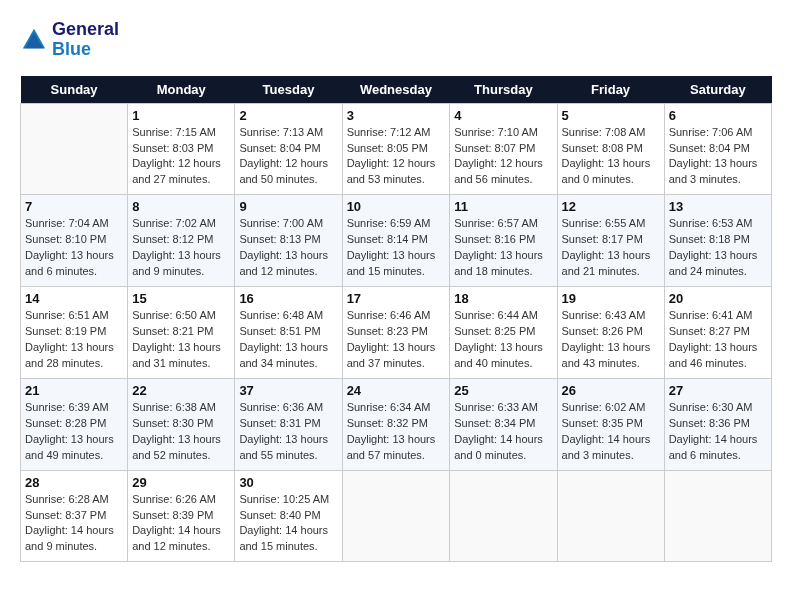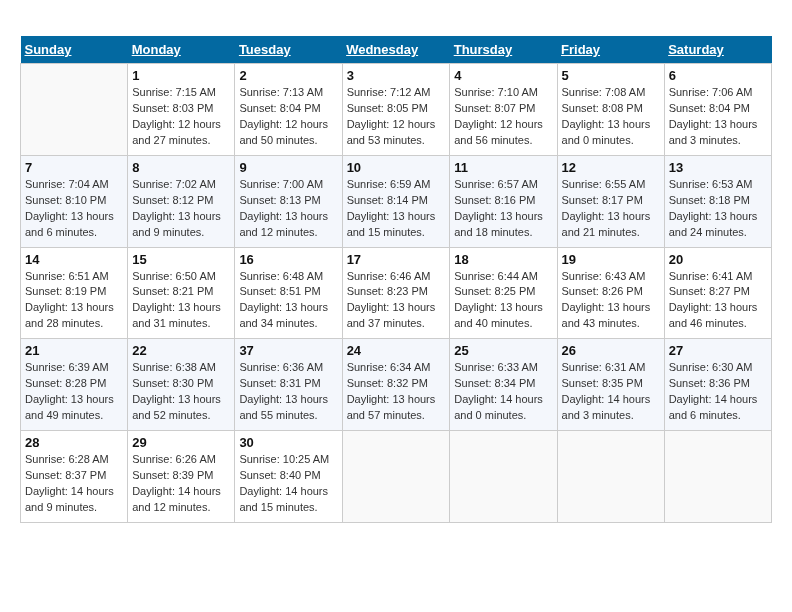--- a/index.html
+++ b/index.html
@@ -44,27 +44,26 @@
       font-size: 18px;
       color: #333;
       font-weight: normal;
     }
     table {
       width: 100%;
       border-collapse: collapse;
       font-size: 11px;
     }
     thead tr th {
-      background-color: #0369a1;
+      background-color: #0f172a;
       color: #fff;
       padding: 6px 4px;
-      text-align: left;
+      text-align: center;
       font-size: 13px;
       font-weight: bold;
-      text-decoration: underline;
     }
     tbody tr td {
       border: 1px solid #ccc;
       vertical-align: top;
       padding: 4px 4px 6px 4px;
       width: 108px;
       min-height: 80px;
       height: 90px;
     }
     tbody tr td.empty {
@@ -83,20 +82,30 @@
       line-height: 1.45;
     }
     tbody tr:nth-child(odd) td { background-color: #fff; }
     tbody tr:nth-child(even) td { background-color: #f4f7fc; }
     tbody tr td.empty { background-color: #f9f9f9 !important; }
   </style>
 </head>
 <body>
 
 <div class="header">
+  <div class="logo">
+    <svg class="logo-icon" viewBox="0 0 40 40">
+      <polygon points="20,4 36,32 4,32" fill="#1a7bbf"></polygon>
+      <polygon points="20,10 33,32 7,32" fill="#1a1a6e" opacity="0.3"></polygon>
+    </svg>
+    <div class="logo-text">
+      <span>General</span>
+      <span>Blue</span>
+    </div>
+  </div>
 </div>
 
 <table>
   <thead>
     <tr>
     <th>Sunday</th>
         <th>Monday</th>
         <th>Tuesday</th>
         <th>Wednesday</th>
         <th>Thursday</th>
@@ -208,21 +217,21 @@
         <td>
           <span class="day-number">24</span>
           <div class="day-detail"><span>Sunrise: 6:34 AM</span><br><span>Sunset: 8:32 PM</span><br><span>Daylight: 13 hours and 57 minutes.</span></div>
         </td>
         <td>
           <span class="day-number">25</span>
           <div class="day-detail"><span>Sunrise: 6:33 AM</span><br><span>Sunset: 8:34 PM</span><br><span>Daylight: 14 hours and 0 minutes.</span></div>
         </td>
         <td>
           <span class="day-number">26</span>
-          <div class="day-detail"><span>Sunrise: 6:31 AM</span><br><span>Sunset: 8:35 PM</span><br><span>Daylight: 14 hours and 3 minutes.</span></div>
+          <div class="day-detail"><span>Sunrise: 6:02 AM</span><br><span>Sunset: 8:35 PM</span><br><span>Daylight: 14 hours and 3 minutes.</span></div>
         </td>
         <td>
           <span class="day-number">27</span>
           <div class="day-detail"><span>Sunrise: 6:30 AM</span><br><span>Sunset: 8:36 PM</span><br><span>Daylight: 14 hours and 6 minutes.</span></div>
         </td>
       </tr>
       <tr>
         <td>
           <span class="day-number">28</span>
           <div class="day-detail"><span>Sunrise: 6:28 AM</span><br><span>Sunset: 8:37 PM</span><br><span>Daylight: 14 hours and 9 minutes.</span></div>

